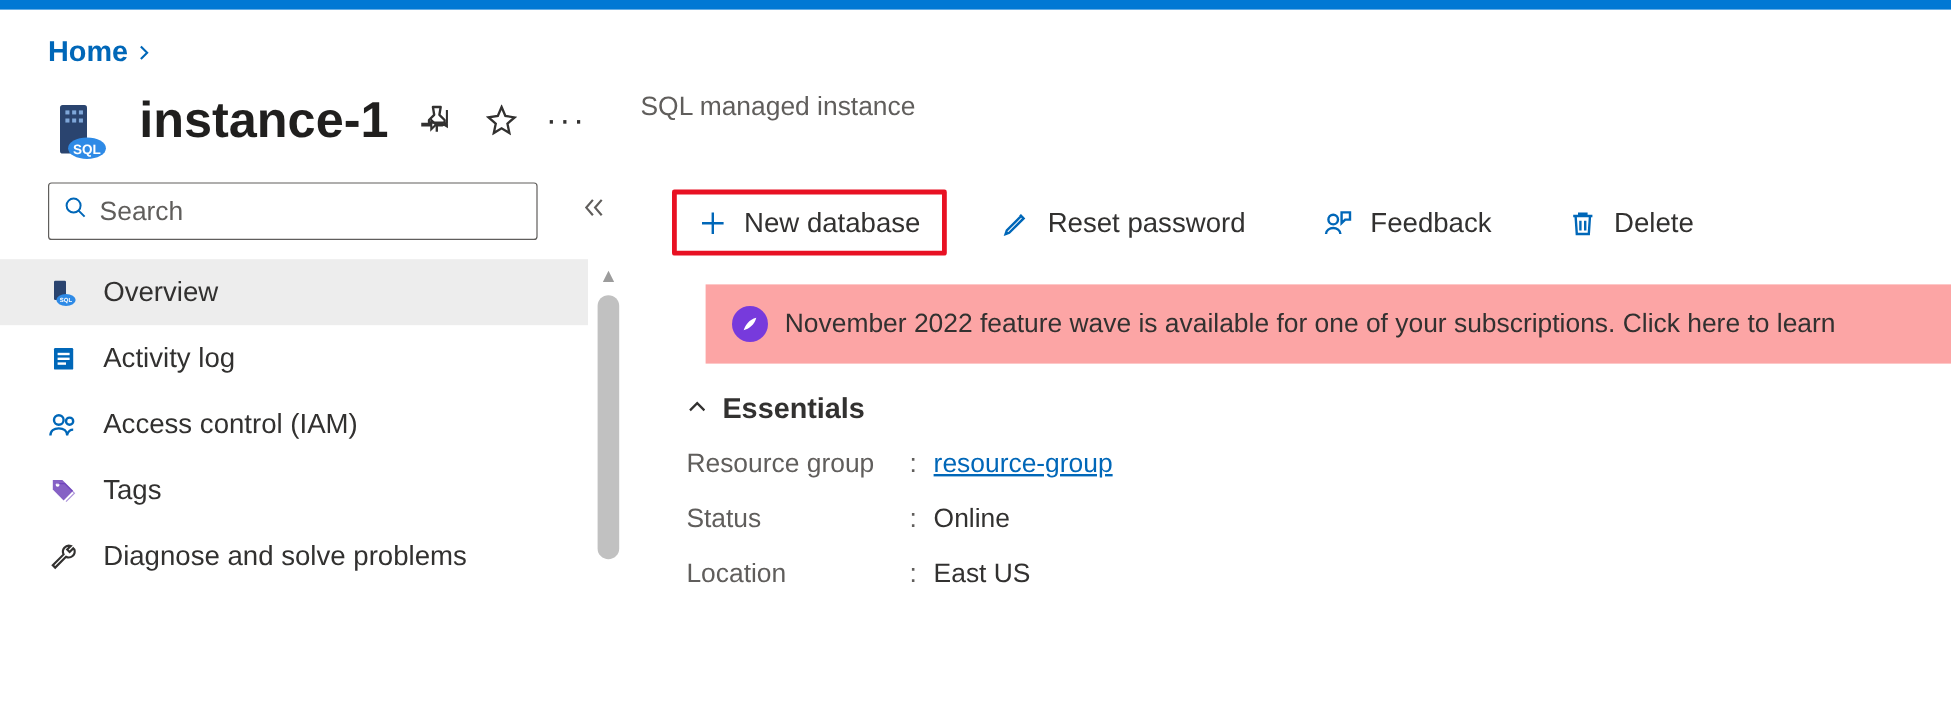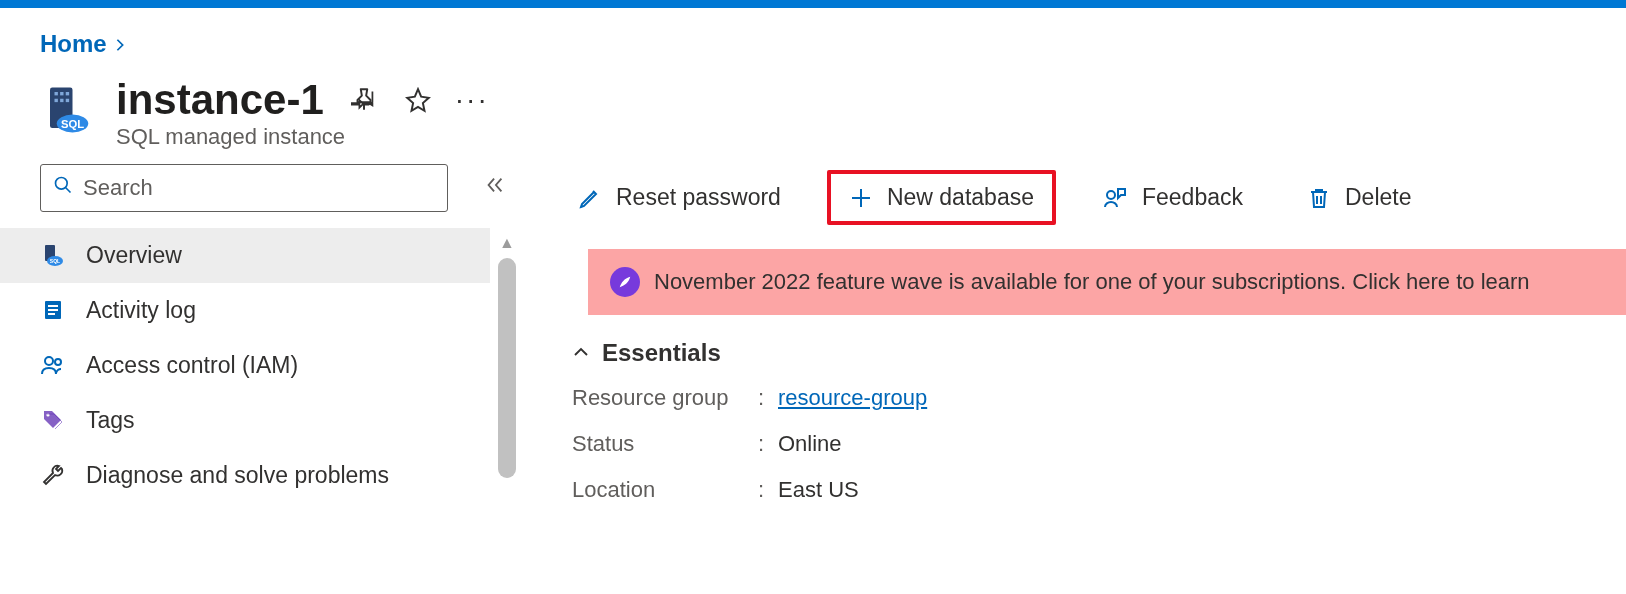--- a/index.html
+++ b/index.html
@@ -29,21 +29,21 @@
     display: flex;
     align-items: flex-start;
     padding: 10px 0 6px 40px;
     gap: 20px;
   }
   .resource-icon {
     width: 56px; height: 56px;
     display: flex; align-items: center; justify-content: center;
     margin-top: 6px;
   }
-  .title-block { display: flex; flex-direction: column; }
+  .title-block { display: flex; flex-direction: row; gap: 48px; }
   .title-row { display: flex; align-items: center; gap: 26px; }
   .title-row h1 { font-size: 42px; font-weight: 600; color: #201f1e; }
   .subtitle { font-size: 22px; color: #605e5c; margin-top: 0; }
   .title-action {
     width: 28px; height: 28px;
     display: flex; align-items: center; justify-content: center;
     cursor: pointer; color: #323130;
   }
   .ellipsis { font-size: 28px; letter-spacing: 2px; line-height: 1; }
 
@@ -85,21 +85,21 @@
     background: transparent;
   }
   .search-box input::placeholder { color: #605e5c; }
 
   .nav-items {
     list-style: none;
     margin-left: -40px;
     font-size: 23px;
   }
   .nav-items li {
-    display: flex; align-items: flex-start;
+    display: flex; align-items: flex-end;
     gap: 20px;
     padding: 14px 0 14px 40px;
     cursor: pointer;
   }
   .nav-items li.selected { background: #ededed; }
   .nav-items .nav-icon {
     width: 26px; height: 26px;
     display: flex; align-items: center; justify-content: center;
     flex: 0 0 26px;
   }
@@ -308,36 +308,36 @@
     </ul>
 
     <div class="scrollbar-track">
       <div class="scroll-arrow">▲</div>
       <div class="scroll-thumb"></div>
     </div>
   </aside>
 
   <main class="main">
     <div class="toolbar">
+      <div class="tb-btn highlight">
+        <span class="tb-icon">
+          <svg width="24" height="24" viewBox="0 0 24 24">
+              <line x1="12" y1="3" x2="12" y2="21" stroke="#0067b8" stroke-width="2"></line>
+              <line x1="3" y1="12" x2="21" y2="12" stroke="#0067b8" stroke-width="2"></line>
+            </svg>
+        </span>
+        <span>New database</span>
+      </div>
       <div class="tb-btn">
         <span class="tb-icon">
           <svg width="24" height="24" viewBox="0 0 24 24">
               <path d="M3 21l3-1 12-12-2-2L4 18l-1 3z M15 5l3 3" fill="none" stroke="#0067b8" stroke-width="2"></path>
             </svg>
         </span>
         <span>Reset password</span>
-      </div>
-      <div class="tb-btn highlight">
-        <span class="tb-icon">
-          <svg width="24" height="24" viewBox="0 0 24 24">
-              <line x1="12" y1="3" x2="12" y2="21" stroke="#0067b8" stroke-width="2"></line>
-              <line x1="3" y1="12" x2="21" y2="12" stroke="#0067b8" stroke-width="2"></line>
-            </svg>
-        </span>
-        <span>New database</span>
       </div>
       <div class="tb-btn">
         <span class="tb-icon">
           <svg width="26" height="24" viewBox="0 0 24 24">
               <circle cx="8" cy="9" r="4" fill="none" stroke="#0067b8" stroke-width="2"></circle>
               <path d="M2 21c0-3 3-5 6-5s6 2 6 5" fill="none" stroke="#0067b8" stroke-width="2"></path>
               <path d="M15 3h7v6h-4l-3 3V3z" fill="none" stroke="#0067b8" stroke-width="2"></path>
             </svg>
         </span>
         <span>Feedback</span>

